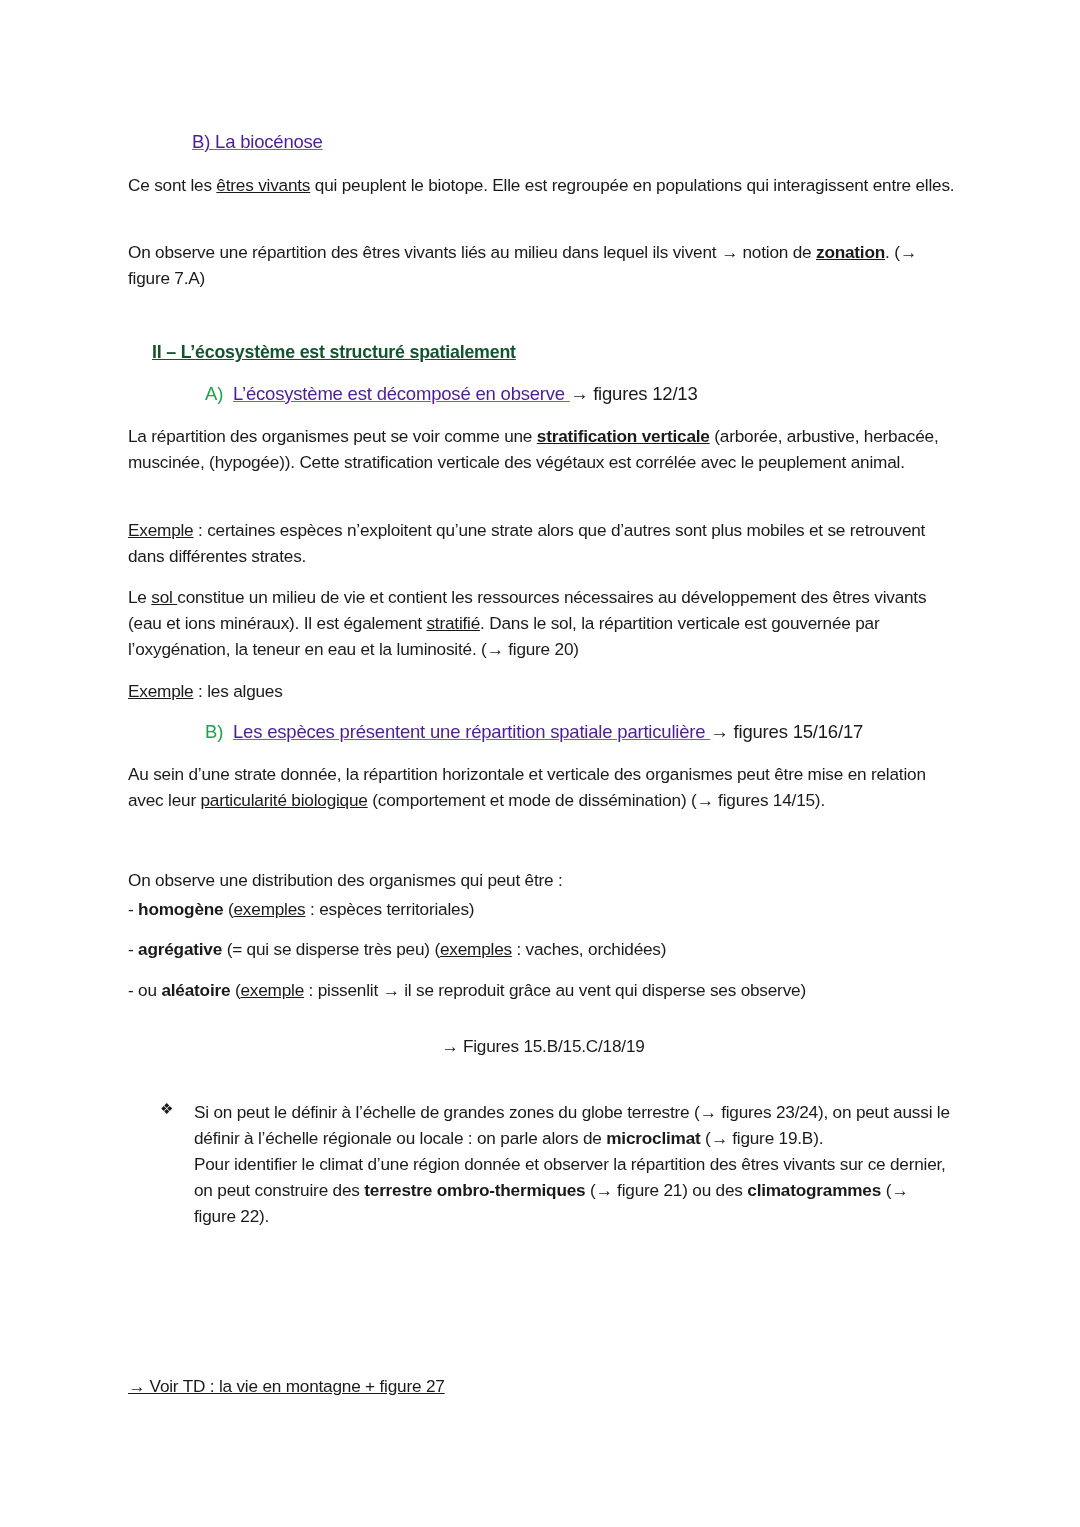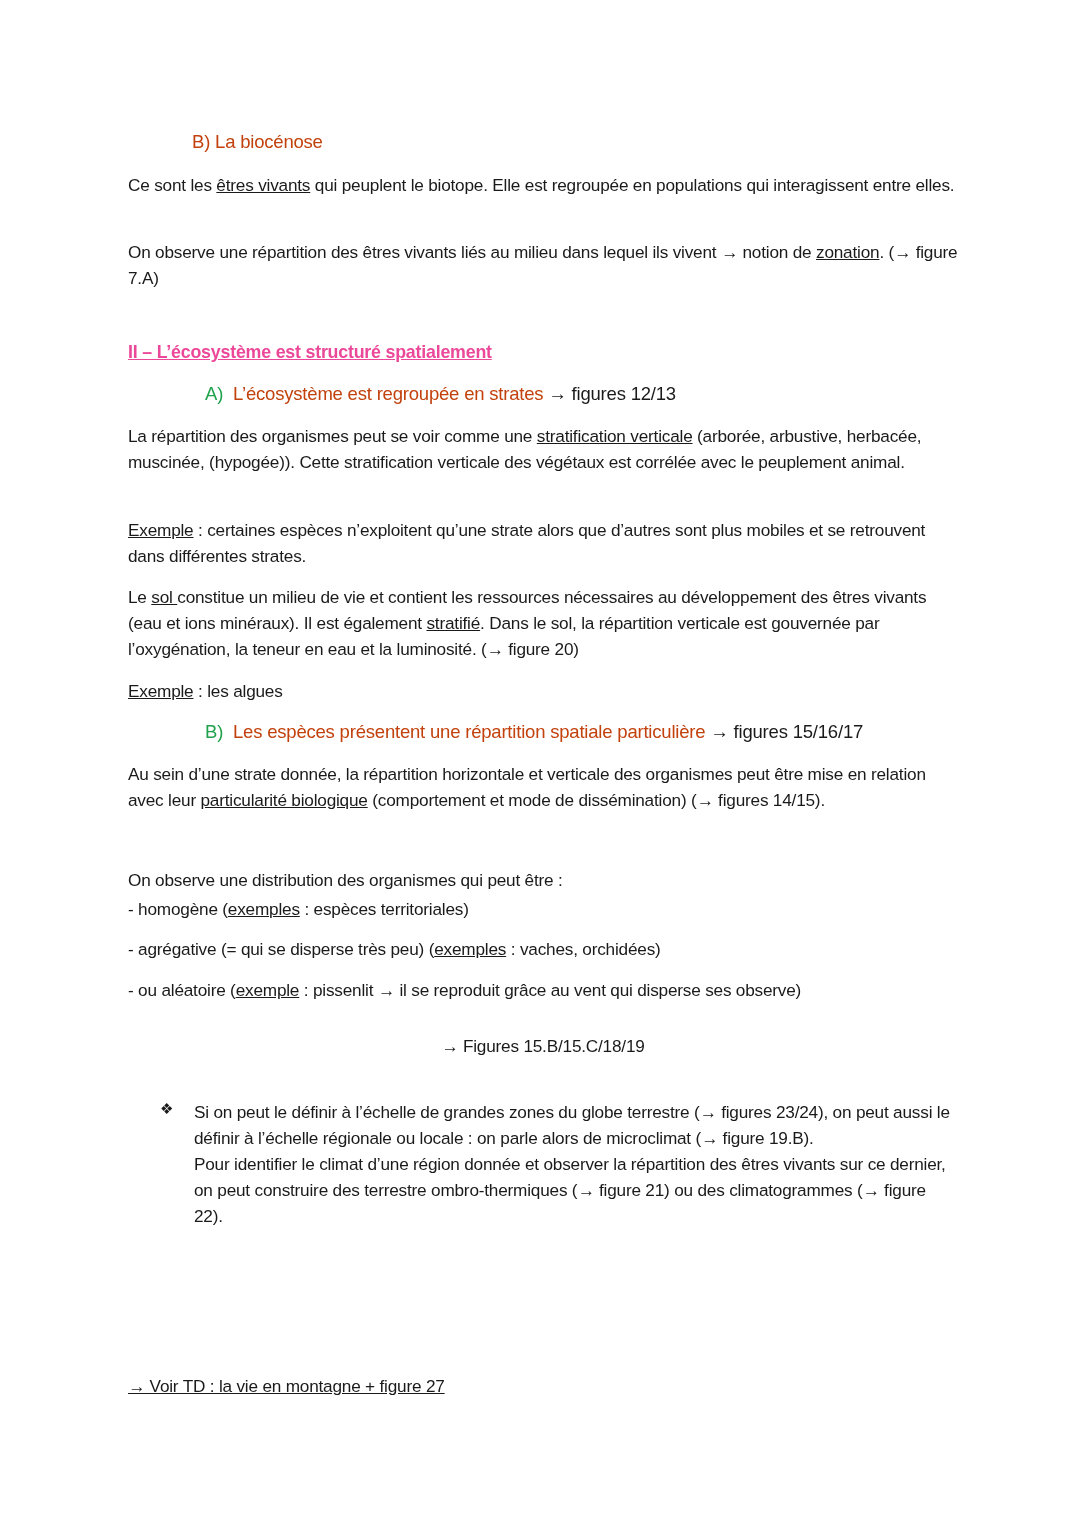--- a/index.html
+++ b/index.html
@@ -4,39 +4,39 @@
 <style>
   html, body { margin: 0; padding: 0; background: #ffffff; }
   body {
     width: 1080px; height: 1527px; position: relative; overflow: hidden;
     font-family: "Liberation Sans", sans-serif; color: #1a1a1a;
     font-size: 17.2px; letter-spacing: -0.2px;
   }
   .blk { position: absolute; left: 128px; width: 830px; line-height: 26px; }
   .sub { position: absolute; line-height: 26px; font-size: 18.5px; }
   .green { color: #1fa24b; }
-  .green-u { color: #c2410c; text-decoration-color: #1fa24b; }
-  .red-title { color: #ec4899; font-weight: bold; text-decoration: underline; font-size: 17.8px; }
+  .green-u { color: #4c1d95; text-decoration: underline; text-decoration-color: #1fa24b; }
+  .red-title { color: #14532d; font-weight: bold; text-decoration: underline; font-size: 17.8px; margin-left: 24px; }
   u { text-decoration: underline; }
-  b { font-weight: normal; }
+  b { font-weight: bold; }
   .bullet { position: absolute; left: 160px; width: 20px; font-size: 15px; }
   .bullet-text { position: absolute; left: 194px; width: 760px; line-height: 26px; }
 </style>
 </head>
 <body>
 
 <div class="sub green-u" style="left:192px; top:129px;">B) La biocénose</div>
 
 <div class="blk" style="top:172px;"><span>Ce sont les </span><u>êtres vivants</u><span> qui peuplent le biotope. Elle est regroupée en populations qui interagissent entre elles.</span></div>
 
 <div class="blk" style="top:239px;"><span>On observe une répartition des êtres vivants liés au milieu dans lequel ils vivent </span><span>→</span><span> notion de </span><b><u>zonation</u></b><span>. (</span><span>→</span><span> figure 7.A)</span></div>
 
 <div class="blk red-title" style="top:339px;">II – L’écosystème est structuré spatialement</div>
 
-<div class="sub" style="left:205px; top:381px;"><span class="green">A)</span>&nbsp;&nbsp;<span class="green-u">L’écosystème est regroupée en strates </span><span>→</span><span> figures 12/13</span></div>
+<div class="sub" style="left:205px; top:381px;"><span class="green">A)</span>&nbsp;&nbsp;<span class="green-u">L’écosystème est décomposé en observe </span><span>→</span><span> figures 12/13</span></div>
 
 <div class="blk" style="top:423px;"><span>La répartition des organismes peut se voir comme une </span><b><u>stratification verticale</u></b><span> (arborée, arbustive, herbacée, muscinée, (hypogée)). Cette stratification verticale des végétaux est corrélée avec le peuplement animal.</span></div>
 
 <div class="blk" style="top:517px;"><u>Exemple</u><span> : certaines espèces n’exploitent qu’une strate alors que d’autres sont plus mobiles et se retrouvent dans différentes strates.</span></div>
 
 <div class="blk" style="top:584px;"><span>Le </span><u>sol </u><span>constitue un milieu de vie et contient les ressources nécessaires au développement des êtres vivants (eau et ions minéraux). Il est également </span><u>stratifié</u><span>. Dans le sol, la répartition verticale est gouvernée par l’oxygénation, la teneur en eau et la luminosité. (</span><span>→</span><span> figure 20)</span></div>
 
 <div class="blk" style="top:678px;"><u>Exemple</u><span> : les algues</span></div>
 
 <div class="sub" style="left:205px; top:719px;"><span class="green">B)</span>&nbsp;&nbsp;<span class="green-u">Les espèces présentent une répartition spatiale particulière </span><span>→</span><span> figures 15/16/17</span></div>

